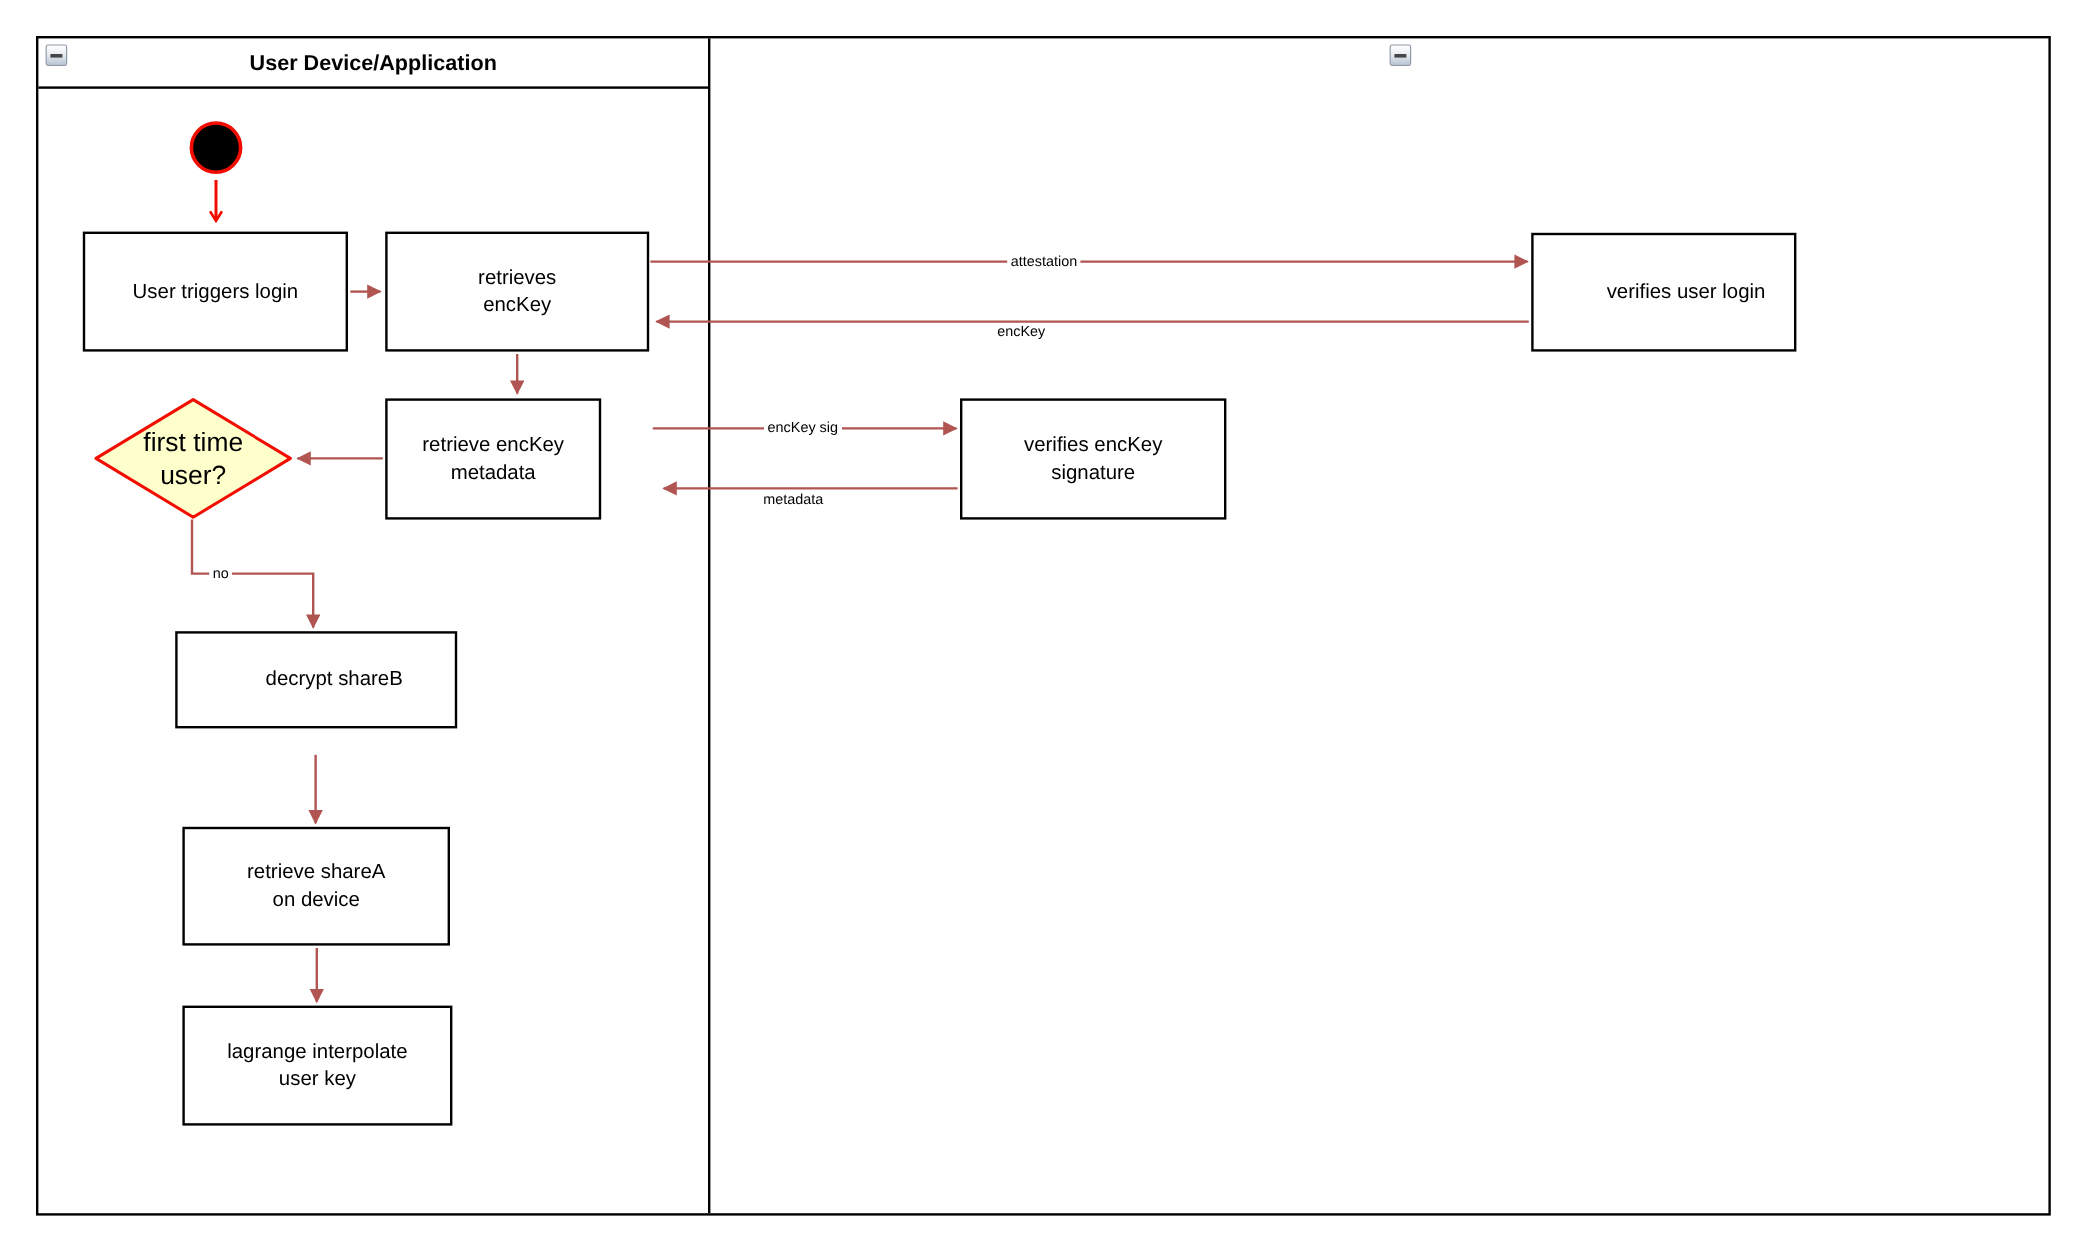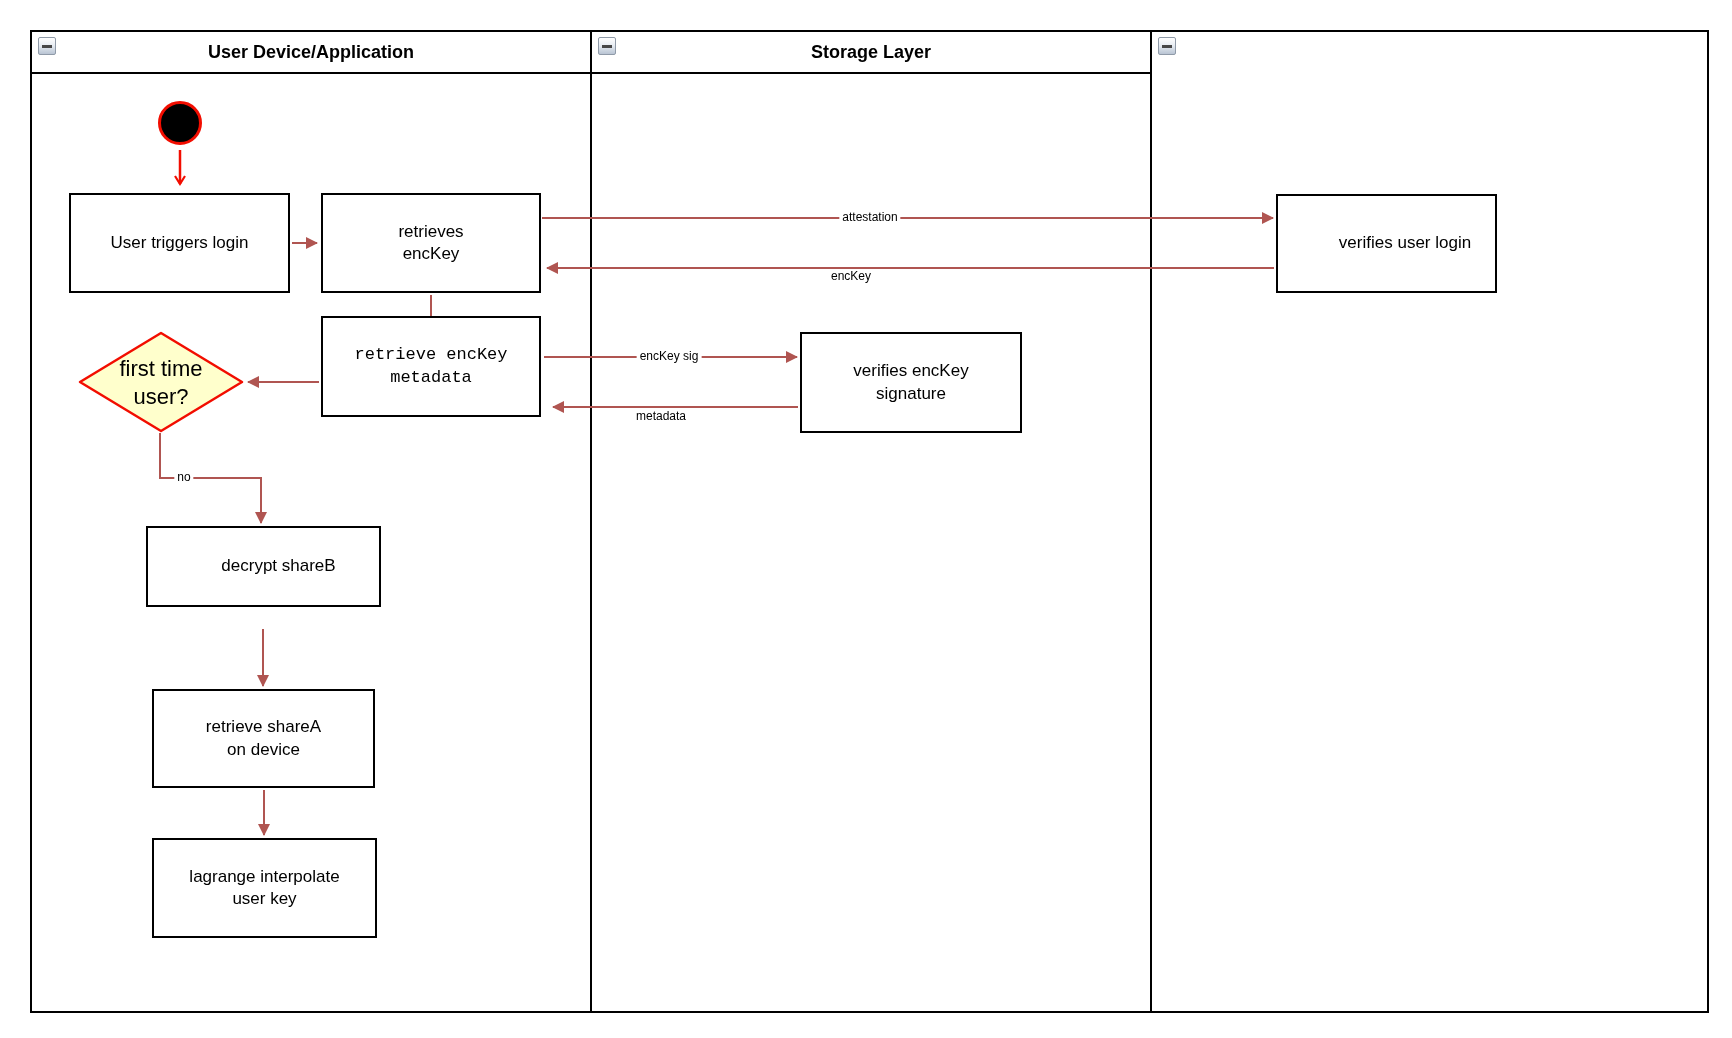--- a/index.html
+++ b/index.html
@@ -63,28 +63,20 @@
 
 <div class="pool">
   <div class="lane l1">
     <div class="lane-header">
       <span>User Device/Application</span>
     </div>
     <div class="collapse-btn">
         <div class="bar"></div>
       </div>
   </div>
-  <div class="lane l2">
-    <div class="lane-header">
-      <span>Storage Layer</span>
-    </div>
-    <div class="collapse-btn">
-        <div class="bar"></div>
-      </div>
-  </div>
   <div class="lane l3">
     <div class="collapse-btn">
         <div class="bar"></div>
       </div>
   </div>
 </div>
 
 <svg class="edges" width="1732" height="1038" viewBox="0 0 1732 1038" xmlns="http://www.w3.org/2000/svg">
   <defs>
     <marker id="mTri" markerWidth="13" markerHeight="13" refX="11" refY="6" orient="auto" markerUnits="userSpaceOnUse">
@@ -110,21 +102,21 @@
   <polygon class="decision-shape" points="161,333 242,382 161,431 80,382"></polygon>
 </svg>
 
 <div class="start-node"></div>
 
 <div class="node" style="left:69px;top:193px;width:221px;height:100px;">User triggers login</div>
 
 <div class="node" style="left:321px;top:193px;width:220px;height:100px;">retrieves
 encKey</div>
 
-<div class="node" style="left:321px;top:316px;width:220px;height:101px;font-family:Liberation Mono, monospace;">retrieve encKey
+<div class="node" style="left:321px;top:332px;width:180px;height:101px;">retrieve encKey
 metadata</div>
 
 <div class="decision-label">first time
 user?</div>
 
 <div class="node" style="left:146px;top:526px;width:235px;height:81px;padding-left:30px;">decrypt shareB</div>
 
 <div class="node" style="left:152px;top:689px;width:223px;height:99px;">retrieve shareA
 on device</div>
 

